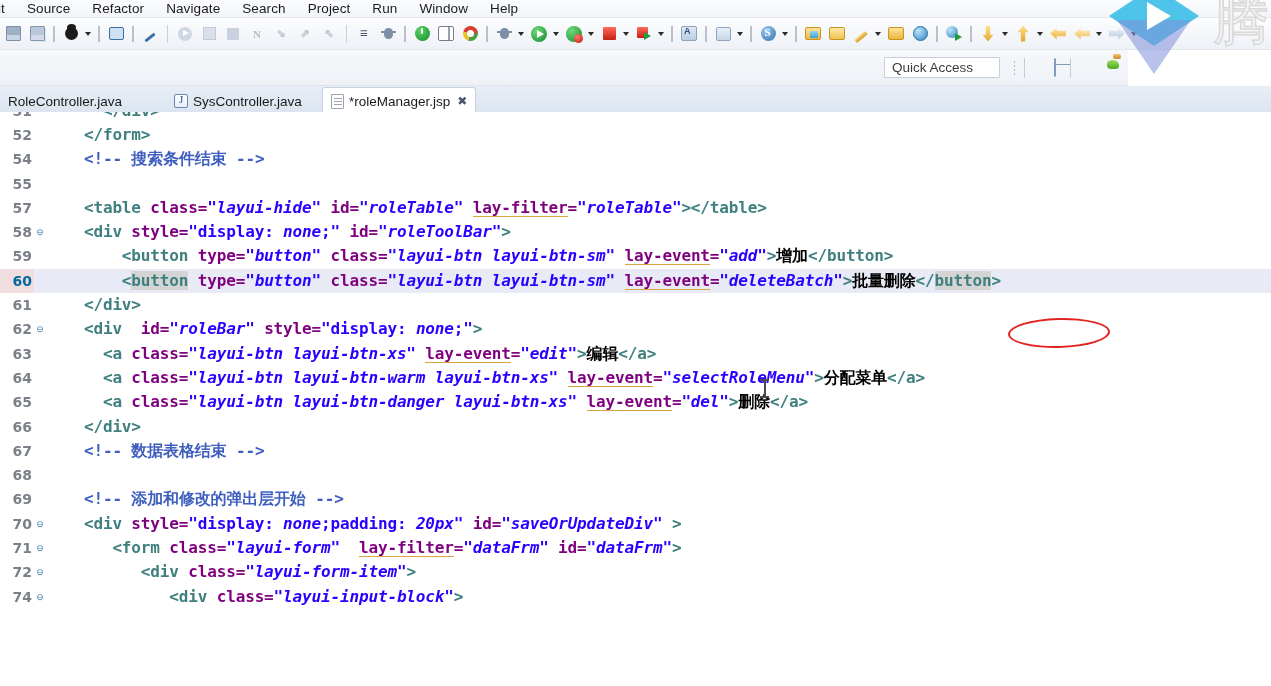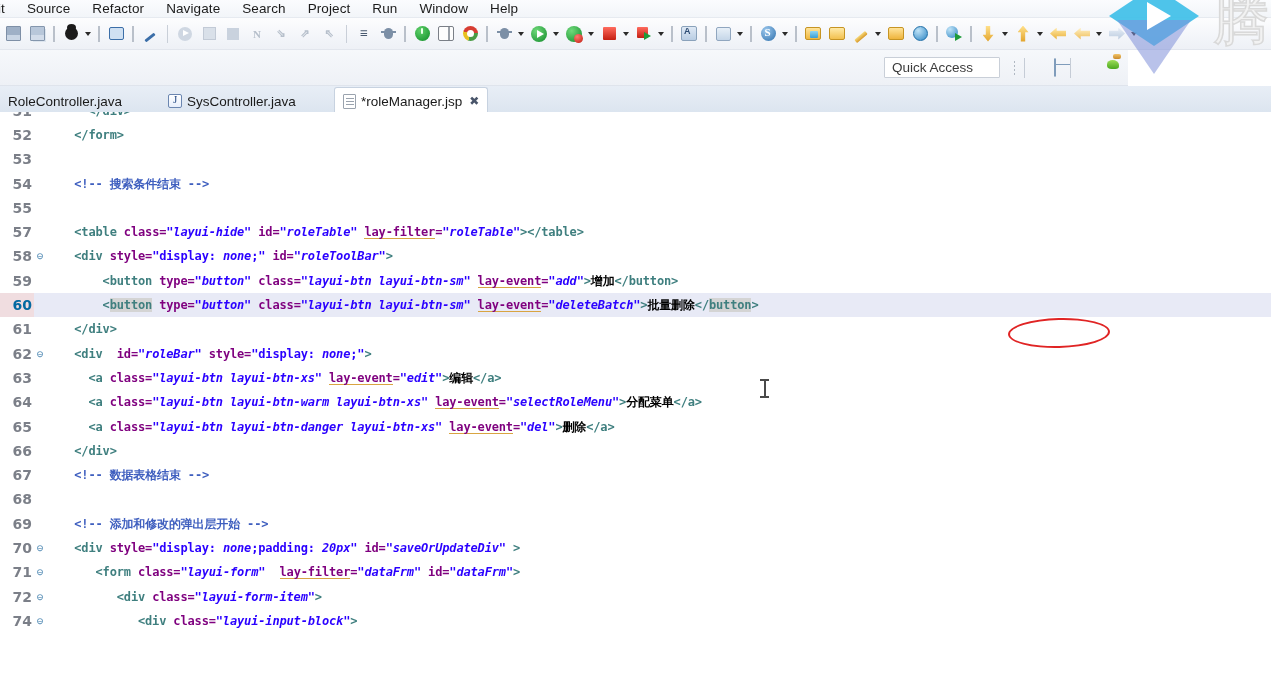--- a/index.html
+++ b/index.html
@@ -256,21 +256,21 @@
   }
   .line.hl .ln { background: #f0dde0; color: #0369a1; }
   .fold {
     width: 12px; min-width: 12px; flex: none;
     font-size: 9px; color: #6a9bbf; text-align: center;
     font-family: "DejaVu Sans", sans-serif;
   }
   .code {
     flex: 1; white-space: pre;
     font-family: "DejaVu Sans Mono", monospace;
-    font-size: 12px;
+    font-size: 16px;
     color: #202020;
     letter-spacing: -0.15px;
   }
   
   .t-tag   { color: #3f7f7f; }
   .t-punct { color: #3f7f7f; }
   .t-attr  { color: #7f007f; }
   .t-val   { color: #2a00ff; font-style: italic; }
   .t-val2  { color: #2a00ff; }
   .t-txt   { color: #000000; }
@@ -477,25 +477,25 @@
       <polygon points="55,42 92,42 55,96 18,42" fill="#7f8fd8" opacity="0.55"></polygon>
       <polygon points="48,24 72,38 48,52" fill="#ffffff"></polygon>
     </svg>
   </div>
   <div class="wm-char" style="position:absolute; right:2px; top:-8px;">腾</div>
 
   <div class="tabbar">
     <div class="tab" style="left:0px;">
       <span>RoleController.java</span>
     </div>
-    <div class="tab" style="left:160px;text-align:right;">
+    <div class="tab" style="left:166px;text-align:right;">
       <span class="tab-jicon"></span>
       <span>SysController.java</span>
     </div>
-    <div class="tab active" style="left:334px;">
+    <div class="tab active" style="left:322px;">
       <span class="tab-fileicon"></span>
       <span>*roleManager.jsp</span>
       <span class="tab-close">✖</span>
     </div>
   </div>
 
   <div class="editor">
     <div class="code-area">
 
       <div class="clip-top">
@@ -505,25 +505,20 @@
           <span class="code"><span class="t-punct">      &lt;/div&gt;</span></span>
         </div>
       </div>
 
       <div class="line">
         <span class="ln">52</span>
         <span class="fold"></span>
         <span class="code"><span class="t-tag">    &lt;/form&gt;</span></span>
       </div>
 
-      <div class="line">
-        <span class="ln">53</span>
-        <span class="fold"></span>
-        <span class="code"></span>
-      </div>
 
       <div class="line">
         <span class="ln">54</span>
         <span class="fold"></span>
         <span class="code t-cmt">    &lt;!-- 搜索条件结束 --&gt;</span>
       </div>
 
       <div class="line">
         <span class="ln">55</span>
         <span class="fold"></span>

